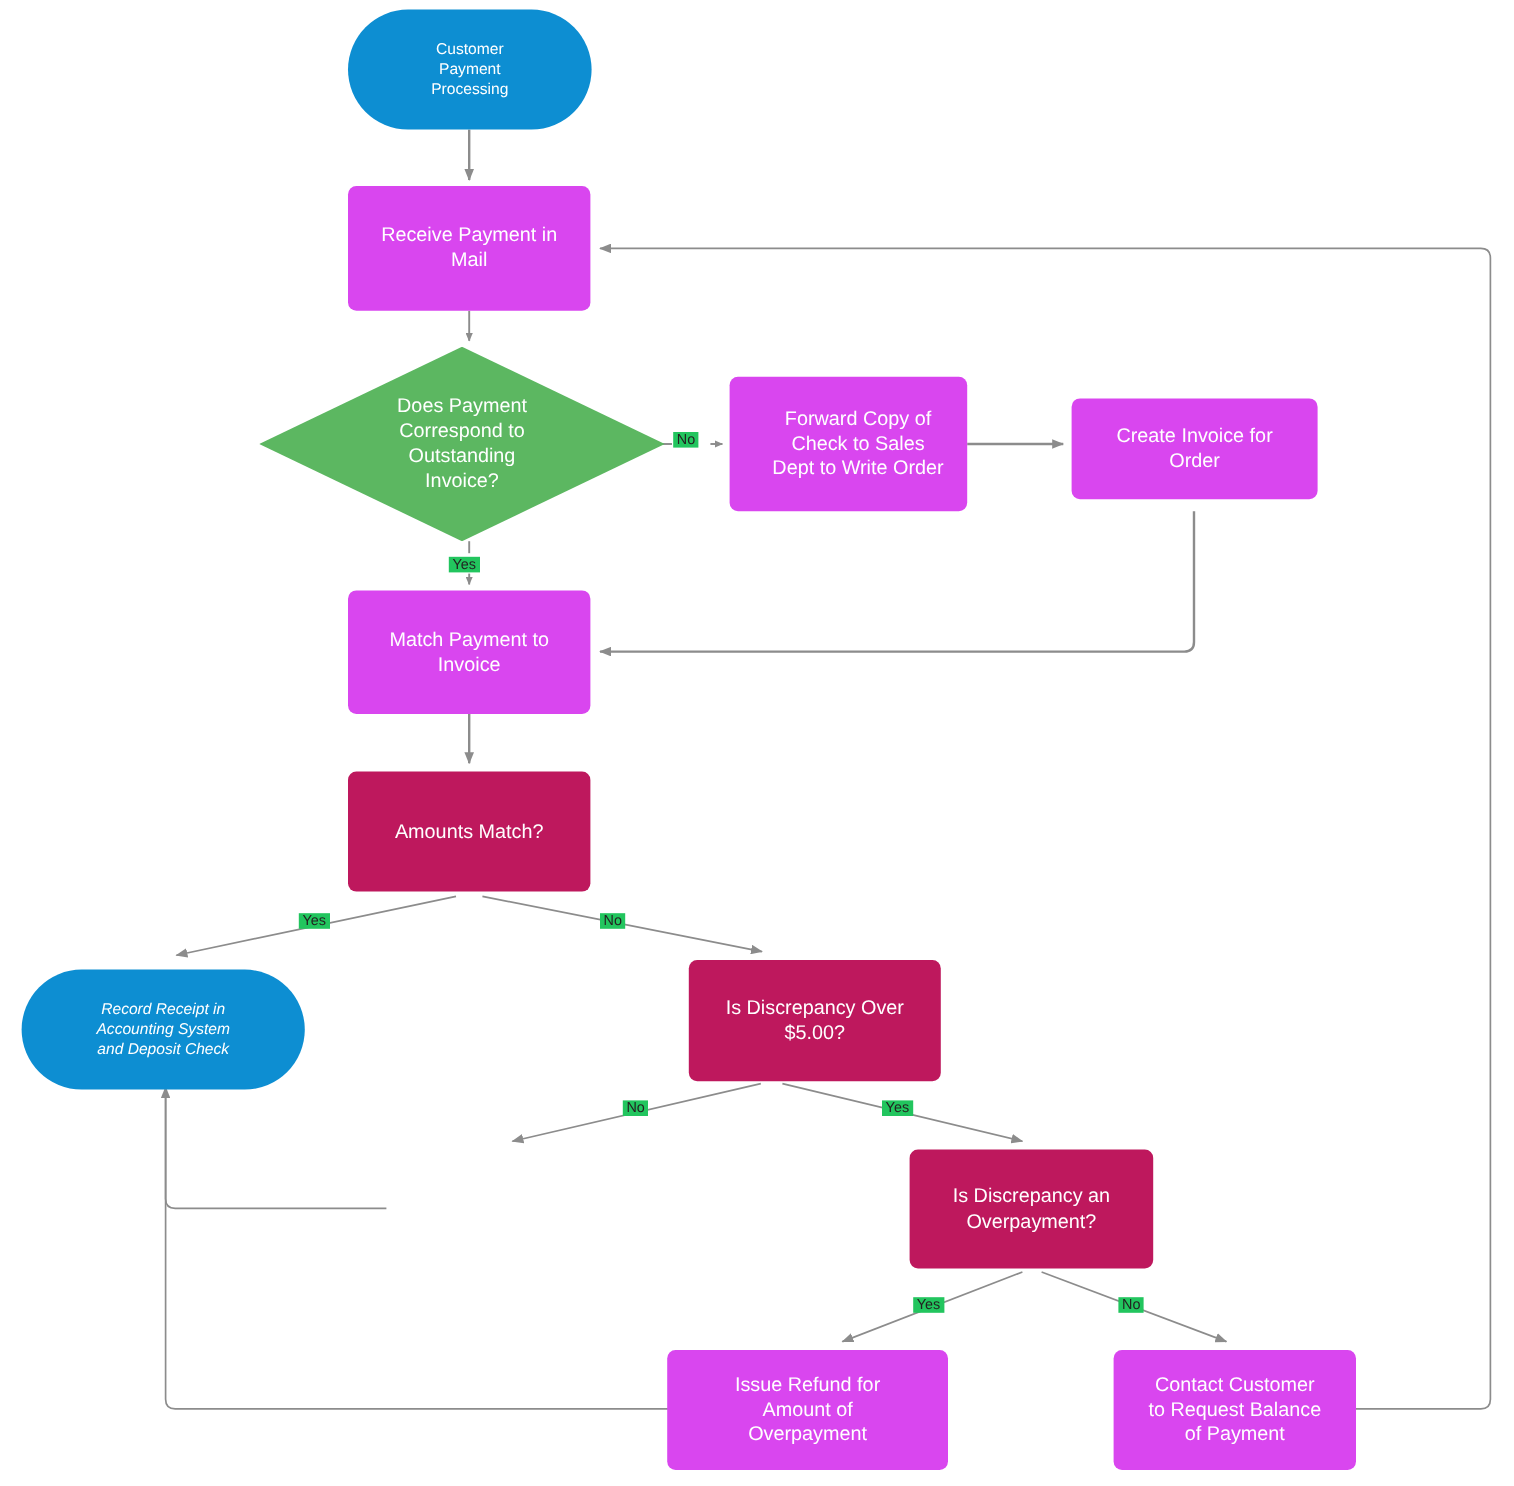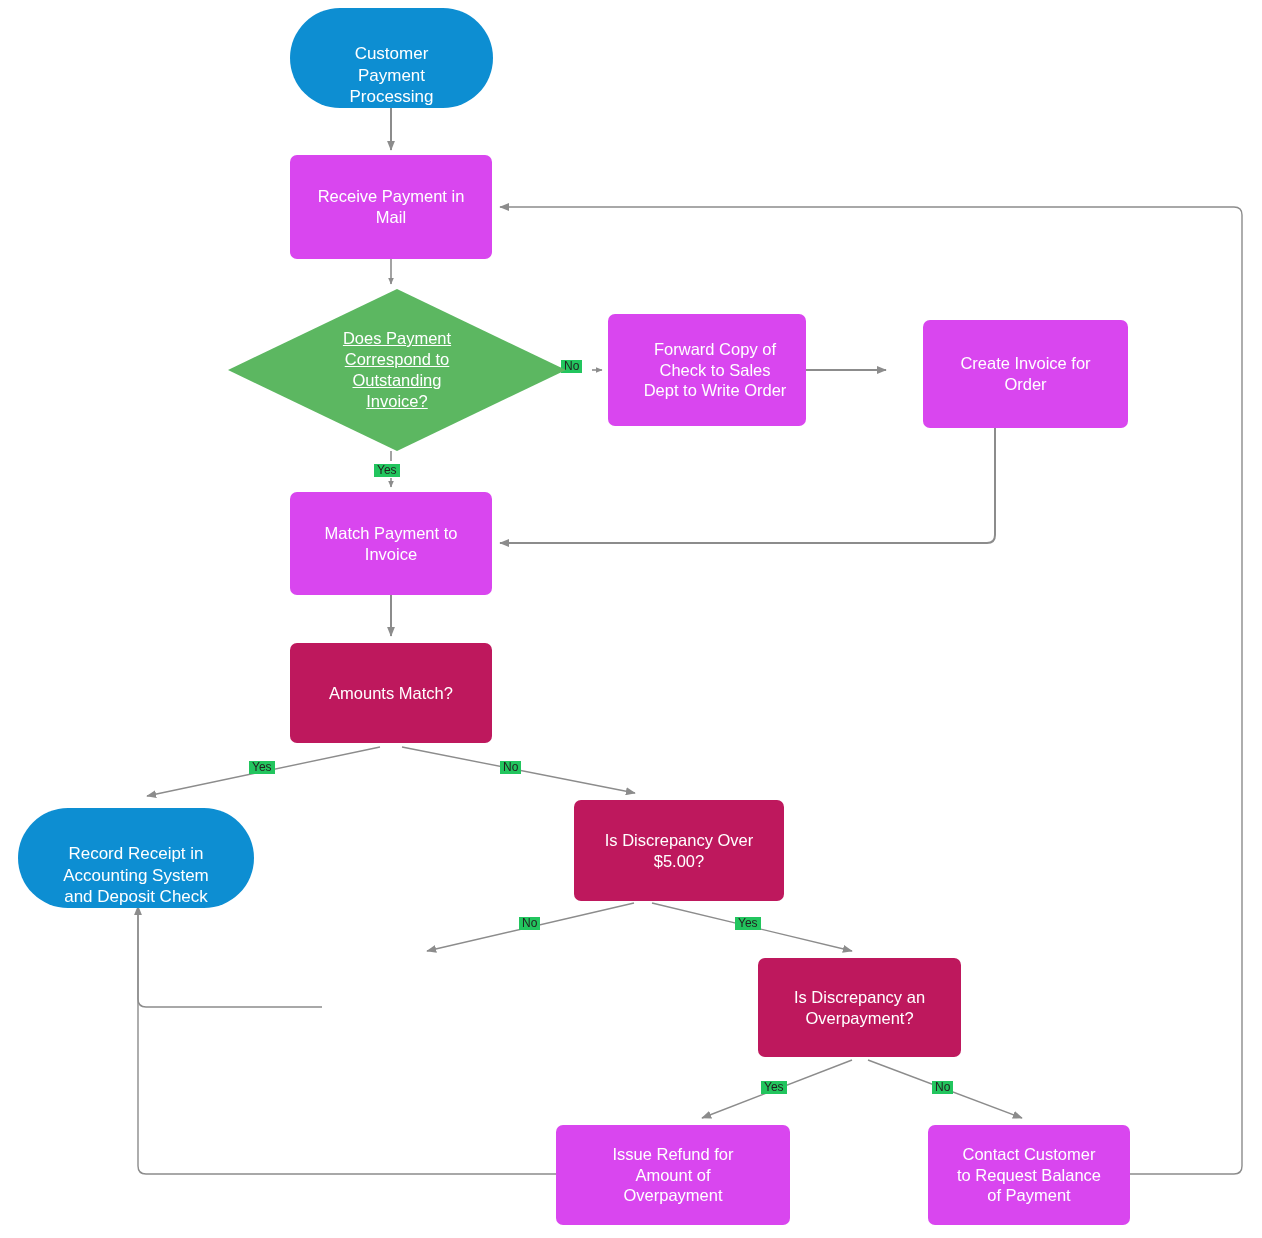--- a/index.html
+++ b/index.html
@@ -39,22 +39,21 @@
     z-index: 3;
   }
   .node .lbl {
     display: block;
     padding: 0 8px;
     white-space: pre-line;
   }
   .n-terminal {
     background: #0d8ed2;
     border-radius: 999px;
-    font-size: 17px;
-    align-items: flex-end;
+    font-size: 13px;
   }
   .n-process {
     background: #d946ef;
     border-radius: 7px;
     font-size: 16.5px;
   }
   .n-decision-box {
     background: #be185d;
     border-radius: 7px;
     font-size: 16.5px;
@@ -145,49 +144,49 @@
     <span class="lbl">Customer
 Payment
 Processing</span>
   </div>
 
   <div class="node n-process" style="left:290px; top:155px; width:202px; height:104px;">
     <span class="lbl">Receive Payment in
 Mail</span>
   </div>
 
-  <div class="node n-diamond" style="left:228px; top:289px; width:338px; height:162px;text-decoration:underline;">
+  <div class="node n-diamond" style="left:216px; top:289px; width:338px; height:162px;">
     <span class="diamond-shape"></span>
     <span class="lbl">Does Payment
 Correspond to
 Outstanding
 Invoice?</span>
   </div>
 
   <div class="node n-process" style="left:608px; top:314px; width:198px; height:112px;padding-left:16px;">
     <span class="lbl">Forward Copy of
 Check to Sales
 Dept to Write Order</span>
   </div>
 
-  <div class="node n-process" style="left:893px; top:320px; width:205px; height:108px;margin-left:30px;">
+  <div class="node n-process" style="left:893px; top:332px; width:205px; height:84px;">
     <span class="lbl">Create Invoice for
 Order</span>
   </div>
 
   <div class="node n-process" style="left:290px; top:492px; width:202px; height:103px;">
     <span class="lbl">Match Payment to
 Invoice</span>
   </div>
 
   <div class="node n-decision-box" style="left:290px; top:643px; width:202px; height:100px;">
     <span class="lbl">Amounts Match?</span>
   </div>
 
-  <div class="node n-terminal" style="left:18px; top:808px; width:236px; height:100px;">
+  <div class="node n-terminal" style="left:18px; top:808px; width:236px; height:100px;font-style:italic;">
     <span class="lbl">Record Receipt in
 Accounting System
 and Deposit Check</span>
   </div>
 
   <div class="node n-decision-box" style="left:538px; top:800px; width:210px; height:101px;margin-left:36px;">
     <span class="lbl">Is Discrepancy Over
 $5.00?</span>
   </div>
 

